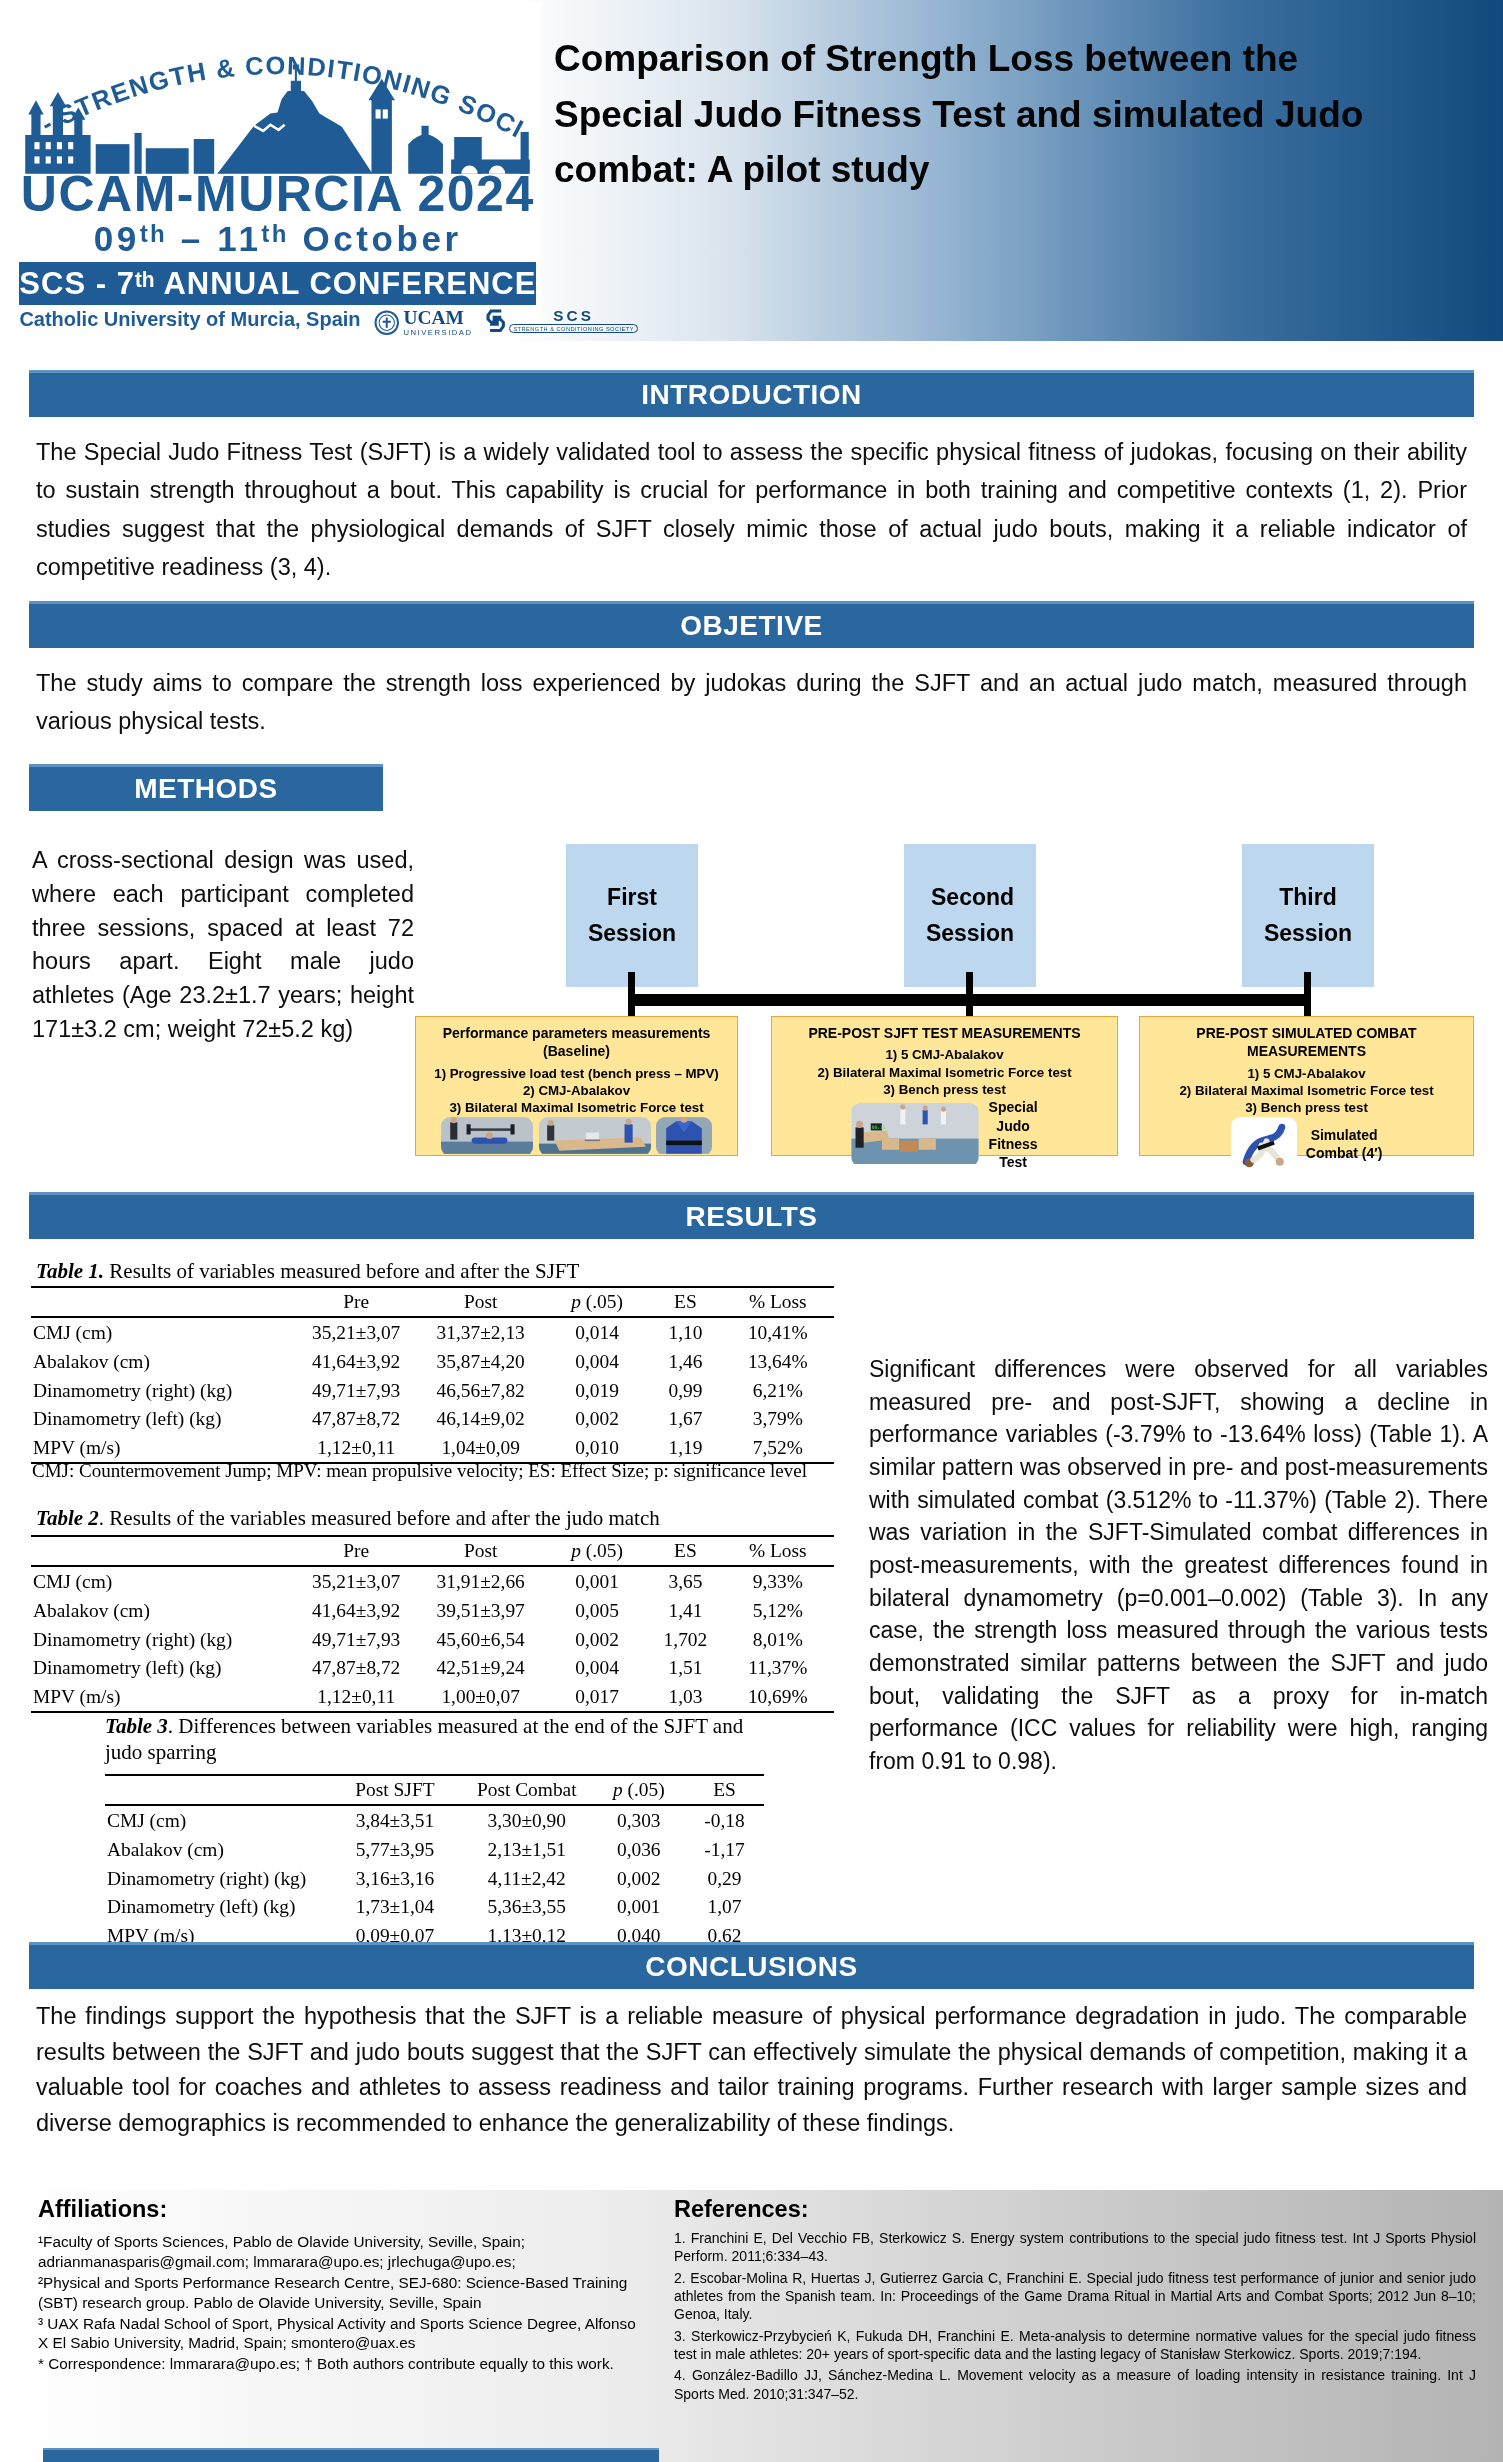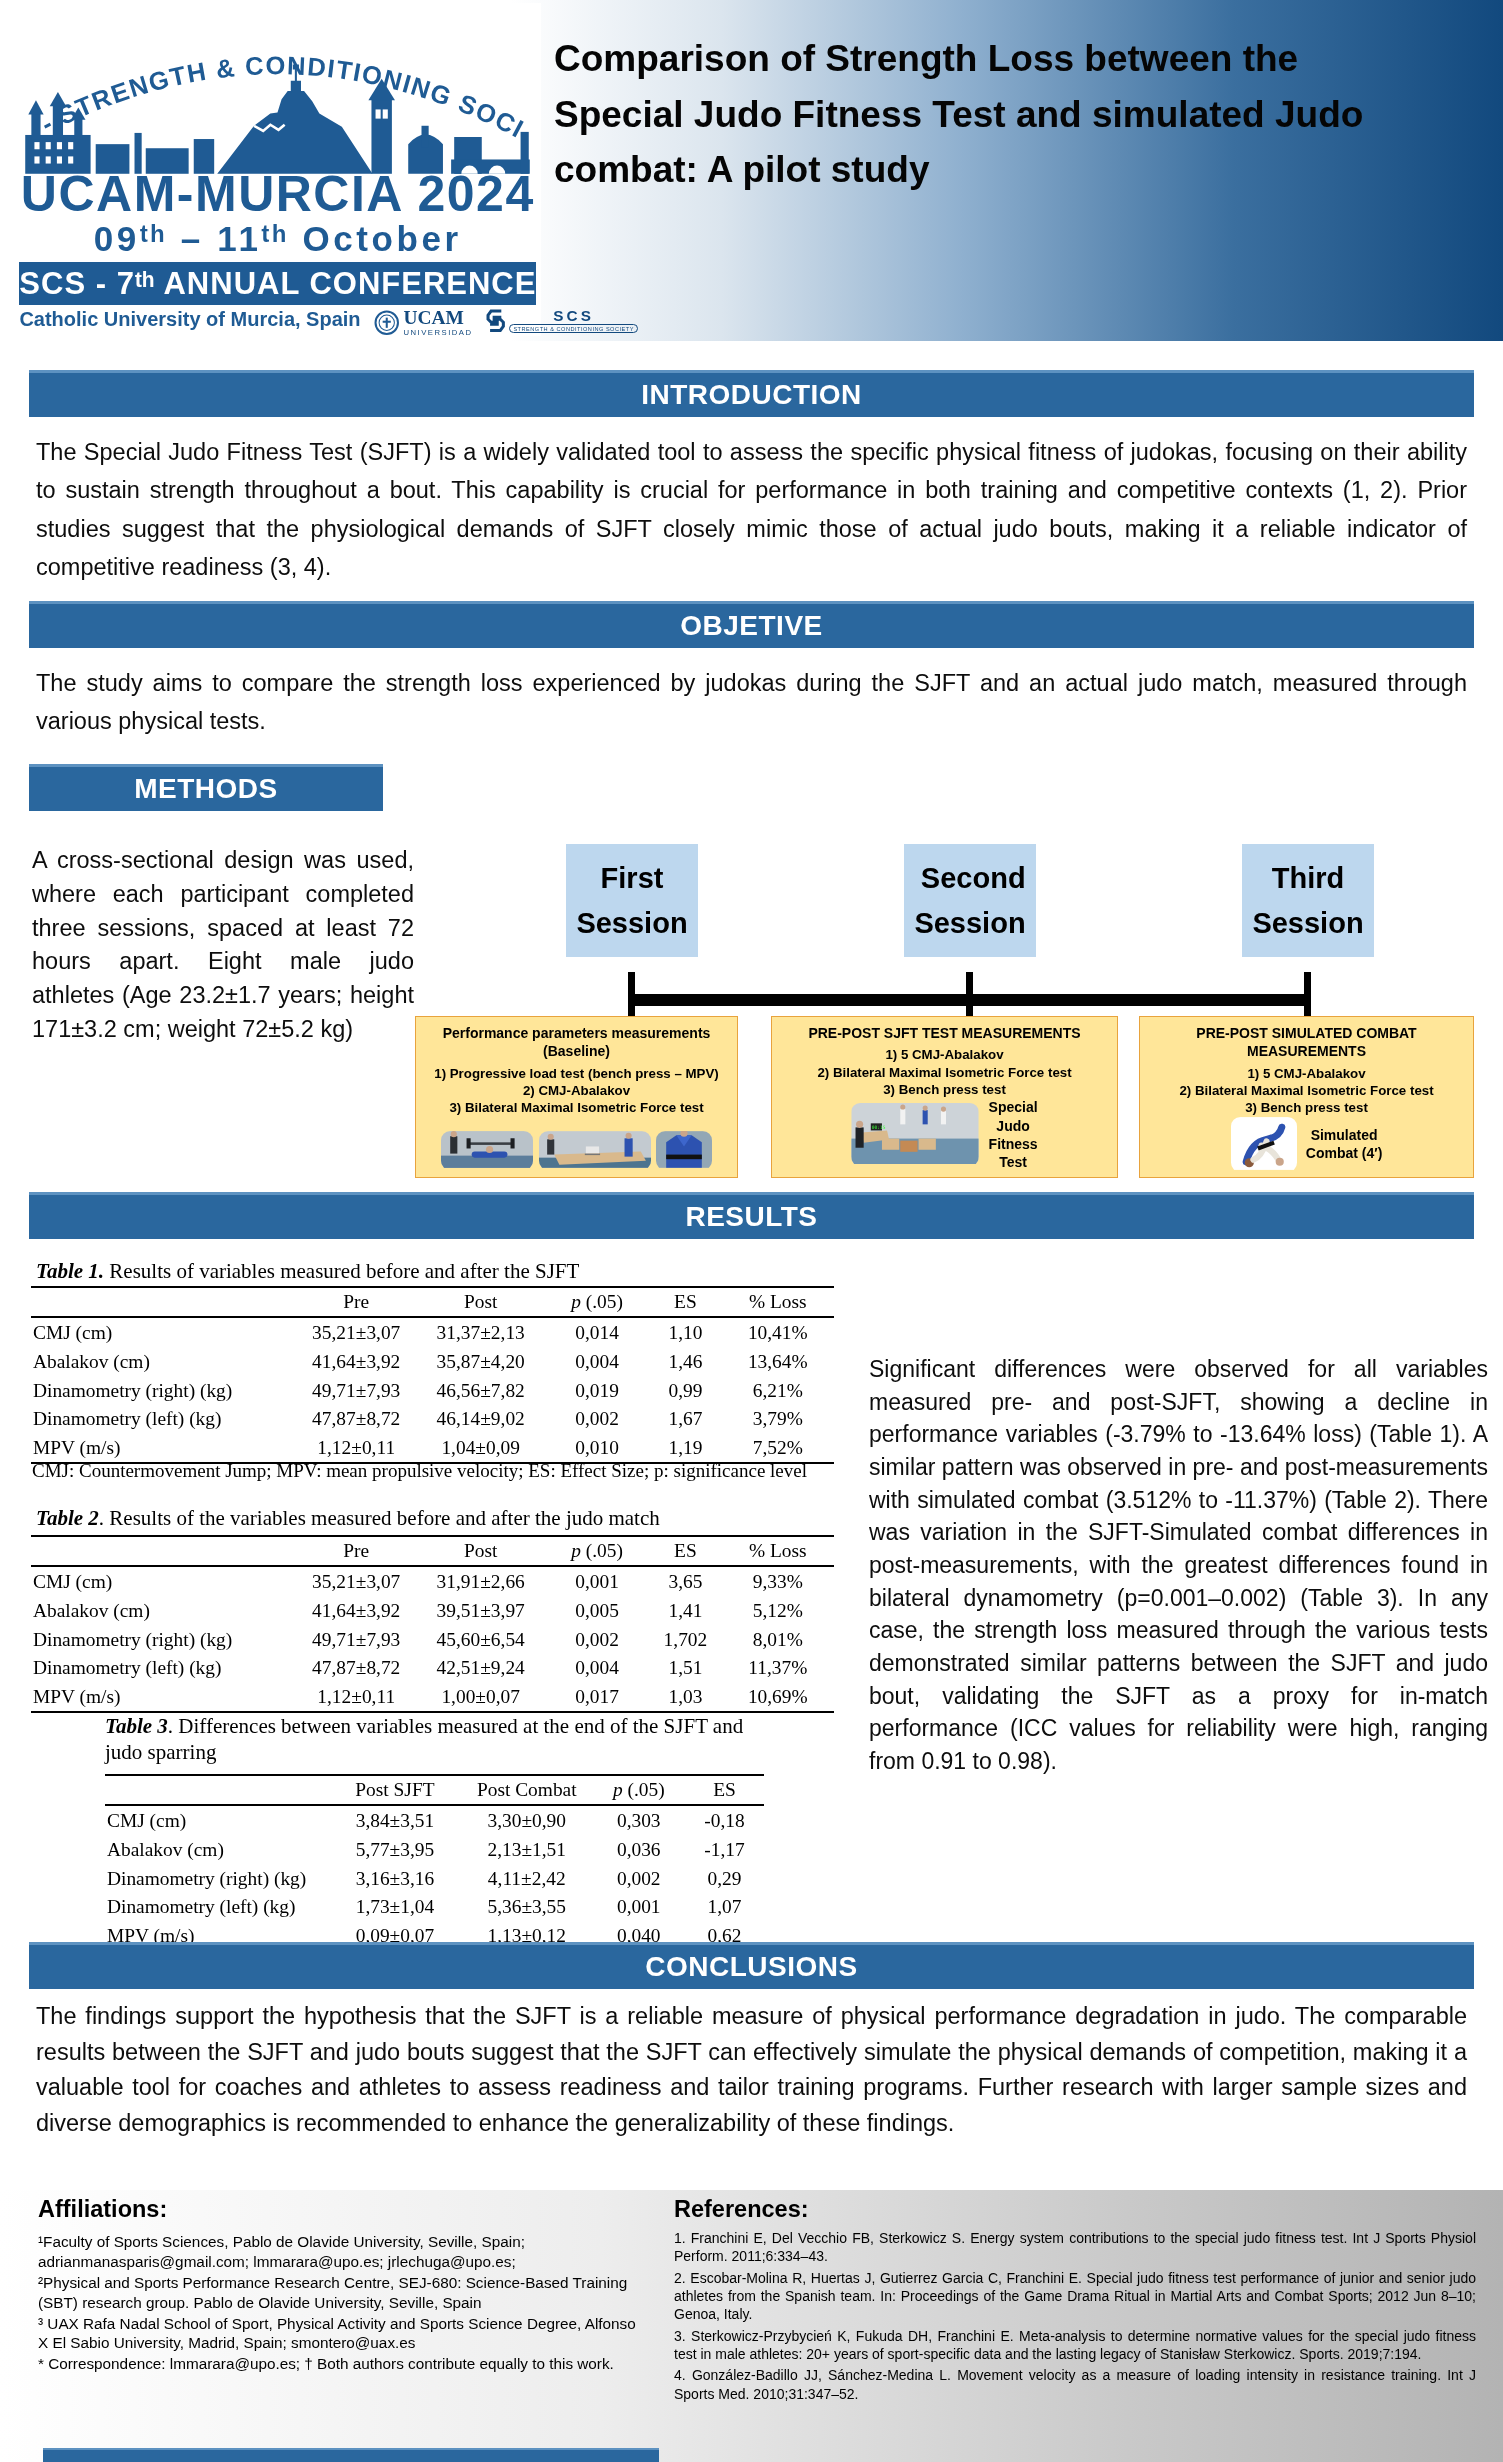--- a/index.html
+++ b/index.html
@@ -33,26 +33,26 @@
   
   .band{position:absolute;left:29px;width:1445px;height:47px;background:#2a679e;border-top:3.6px solid #5d92c1;
     color:#ffffff;font-weight:bold;font-size:28px;letter-spacing:0.5px;
     display:flex;align-items:center;justify-content:center;box-sizing:border-box;}
   .band.narrow{width:354px;}
   .bodytext{position:absolute;color:#0d0d0d;font-size:23.5px;line-height:1.63;text-align:justify;}
 
   
   .exp-label{position:absolute;left:793px;top:728px;width:305px;height:56px;background:#d9d9d9;
     color:#000;font-weight:bold;font-size:24px;display:flex;align-items:center;justify-content:center;}
-  .session{position:absolute;top:844px;width:132px;height:113px;background:#bdd7ee;
-    color:#000;font-weight:bold;font-size:29px;line-height:1.55;text-align:center;
+  .session{position:absolute;top:844px;width:132px;height:143px;background:#bdd7ee;
+    color:#000;font-weight:bold;font-size:23px;line-height:1.55;text-align:center;
     display:flex;align-items:center;justify-content:center;white-space:pre-line;}
   .tl-bar{position:absolute;left:632px;top:994px;width:676px;height:12.3px;background:#000;}
   .tl-tick{position:absolute;top:972px;width:7.2px;height:57px;background:#000;}
-  .ybox{position:absolute;top:1016px;height:162px;background:#ffe699;border:1.5px solid #e8a33d;
+  .ybox{position:absolute;top:1016px;height:140px;background:#ffe699;border:1.5px solid #e8a33d;
     box-sizing:border-box;padding:7.2px 8.2px;display:flex;flex-direction:column;}
   .ybox .yb-title{color:#000;font-weight:bold;font-size:14px;line-height:1.3;text-align:center;white-space:pre-line;}
   .ybox .yb-items{margin-top:4.1px;color:#000;font-weight:bold;font-size:13.3px;line-height:1.3;text-align:center;}
   .photo-row{display:flex;gap:5.1px;justify-content:center;align-items:flex-end;margin-top:auto;}
   .photo{border-radius:9.2px;overflow:hidden;flex:0 0 auto;}
   .yb-caption{color:#000;font-weight:bold;font-size:14px;line-height:1.3;text-align:center;white-space:pre-line;align-self:center;margin-left:9.2px;}
   .photo-cap-row{display:flex;align-items:center;justify-content:center;margin-top:auto;}
 
   
   .tbl-title{position:absolute;color:#000;font-family:"Liberation Serif",serif;font-size:21px;line-height:1.25;}

